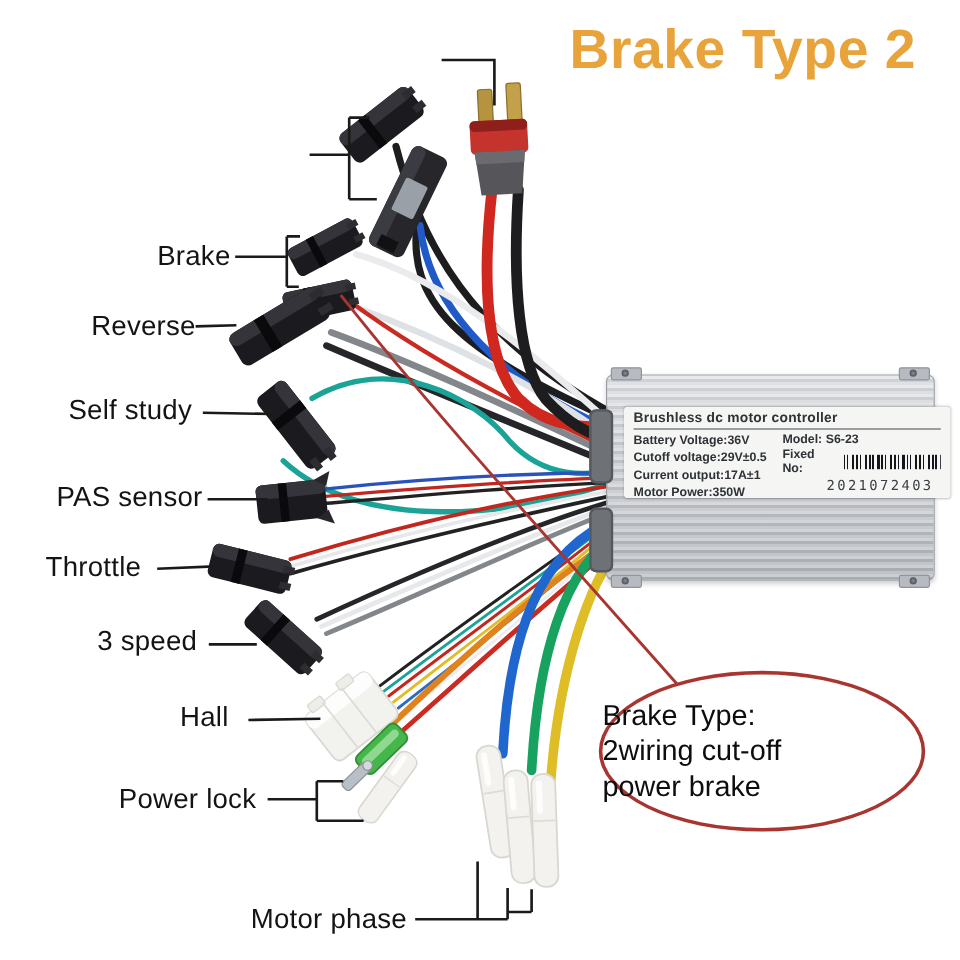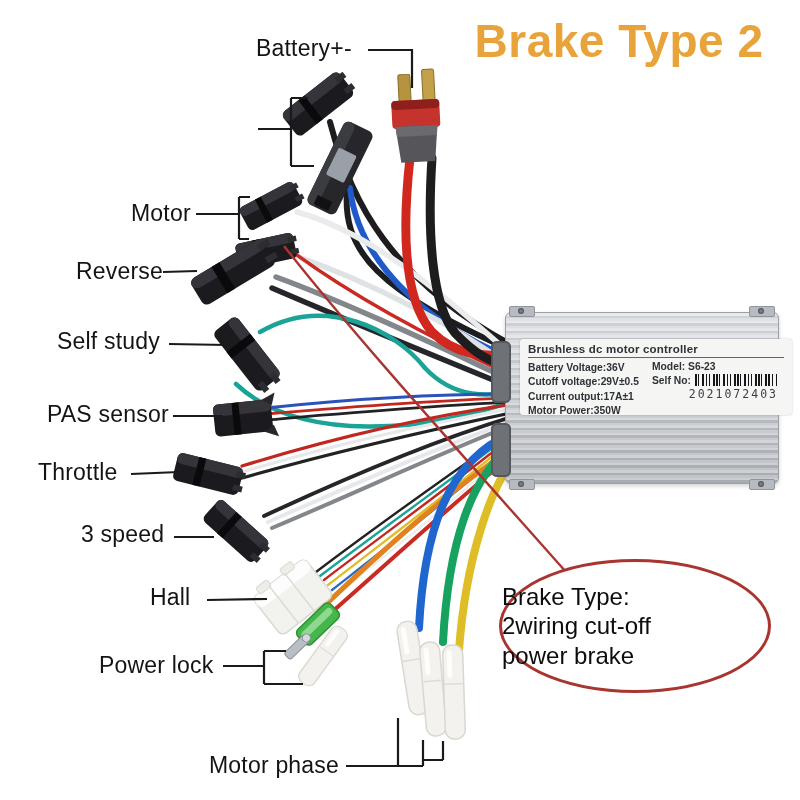--- a/index.html
+++ b/index.html
@@ -221,31 +221,30 @@
           <div>Cutoff voltage:29V±0.5</div>
           <div>Current output:17A±1</div>
           <div>Motor Power:350W</div>
         </div>
         <div class="ctl-right">
           <div class="ctl-model">
             <span>Model:</span>
             <span>S6-23</span>
           </div>
           <div class="ctl-batchrow">
-            <span>Self No:</span>
+            <span>Fixed No:</span>
             <span class="barcode"></span>
           </div>
           <div class="ctl-batchnum">2021072403</div>
         </div>
       </div>
     </div>
   </div>
 
-  <div class="lbl lbl-battery">Battery+-</div>
-  <div class="lbl lbl-brake">Motor</div>
+  <div class="lbl lbl-brake">Brake</div>
   <div class="lbl lbl-reverse">Reverse</div>
   <div class="lbl lbl-self">Self study</div>
   <div class="lbl lbl-pas">PAS sensor</div>
   <div class="lbl lbl-throttle">Throttle</div>
   <div class="lbl lbl-3speed">3 speed</div>
   <div class="lbl lbl-hall">Hall</div>
   <div class="lbl lbl-power">Power lock</div>
   <div class="lbl lbl-motor">Motor phase</div>
 
   <div class="title">Brake Type 2</div>

